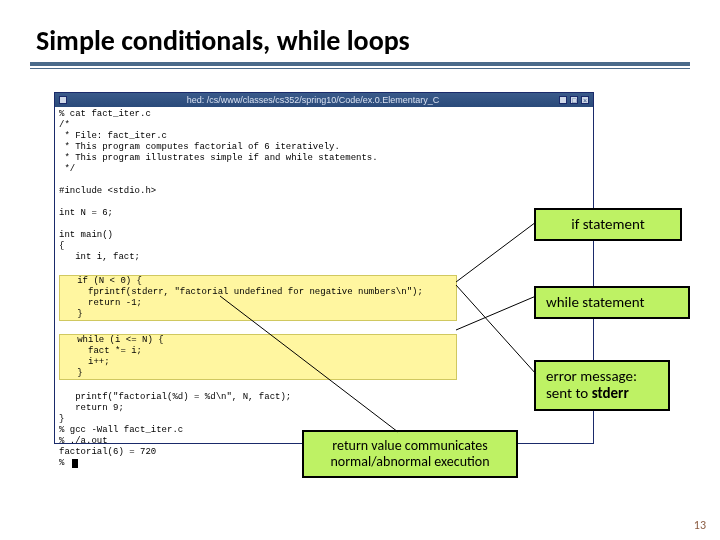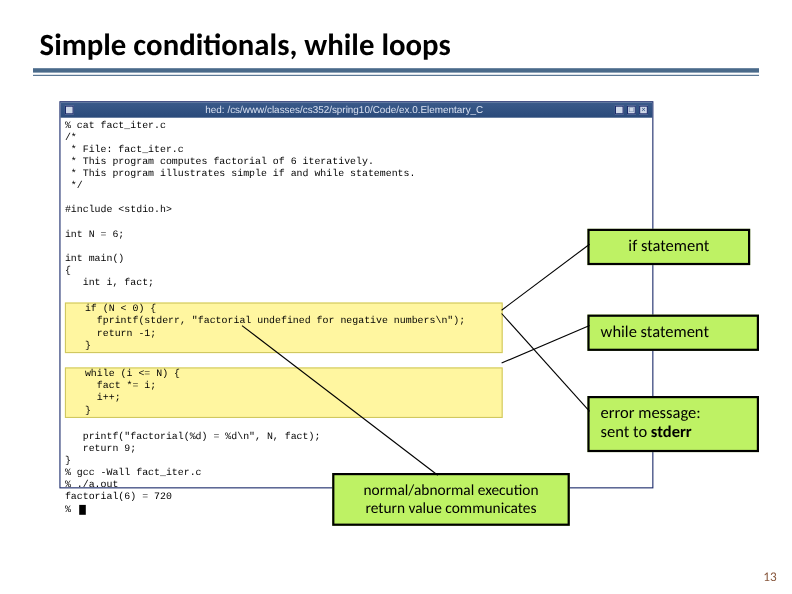--- a/index.html
+++ b/index.html
@@ -70,21 +70,21 @@
   .callout {
     position: absolute;
     border: 2px solid #000;
     background: #bef264;
     padding: 6px 10px;
     font-size: 15px;
     line-height: 1.15;
   }
   .callout.c1 { left: 534px; top: 208px; width: 148px; text-align:center; }
   .callout.c2 { left: 534px; top: 286px; width: 156px; }
-  .callout.c3 { left: 534px; top: 360px; width: 156px; }
+  .callout.c3 { left: 534px; top: 360px; width: 136px; }
   .callout.c4 { left: 302px; top: 430px; width: 216px; text-align:center; font-size:14px; }
 
   .arrow {
     position: absolute;
     pointer-events: none;
   }
 
   .page-num {
     position: absolute;
     right: 14px;
@@ -152,22 +152,22 @@
     </div>
 </div>
 
 <div class="callout c1">if statement</div>
 <div class="callout c2">while statement</div>
 <div class="callout c3">
     <div>error message:</div>
     <div>sent to <b>stderr</b></div>
   </div>
 <div class="callout c4">
+  <div>return value communicates</div>
   <div>normal/abnormal execution</div>
-  <div>return value communicates</div>
 </div>
 
 <svg class="arrow" style="left:0;top:0;width:720px;height:540px">
   <line x1="456" y1="282" x2="536" y2="222" stroke="#000" stroke-width="1"></line>
   <line x1="456" y1="330" x2="536" y2="296" stroke="#000" stroke-width="1"></line>
   <line x1="456" y1="285" x2="536" y2="374" stroke="#000" stroke-width="1"></line>
   <line x1="220" y1="296" x2="398" y2="432" stroke="#000" stroke-width="1"></line>
 </svg>
 
 <div class="page-num">13</div>

